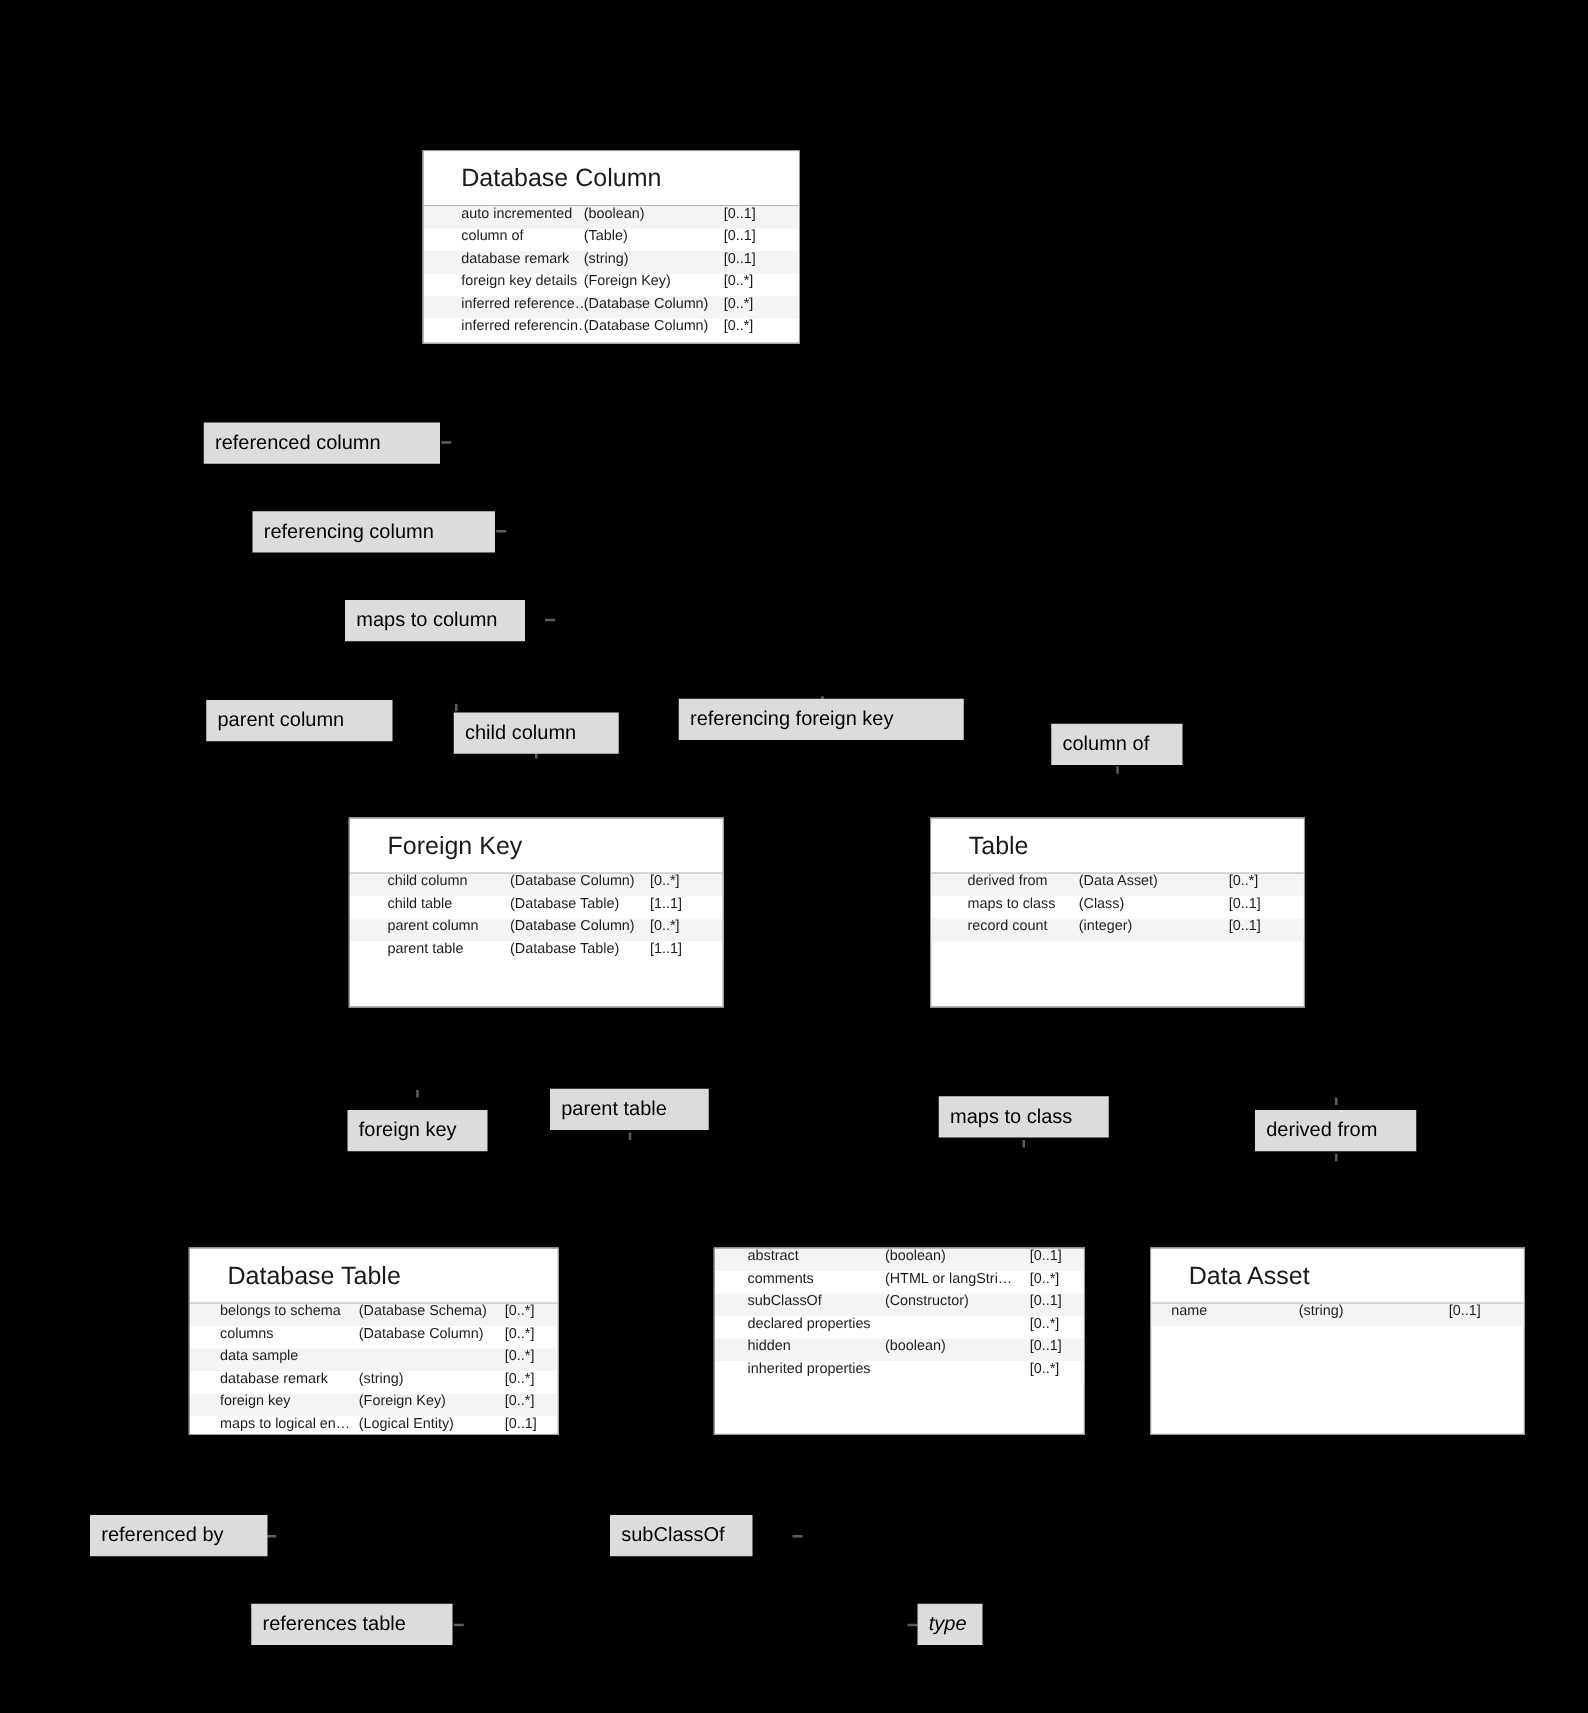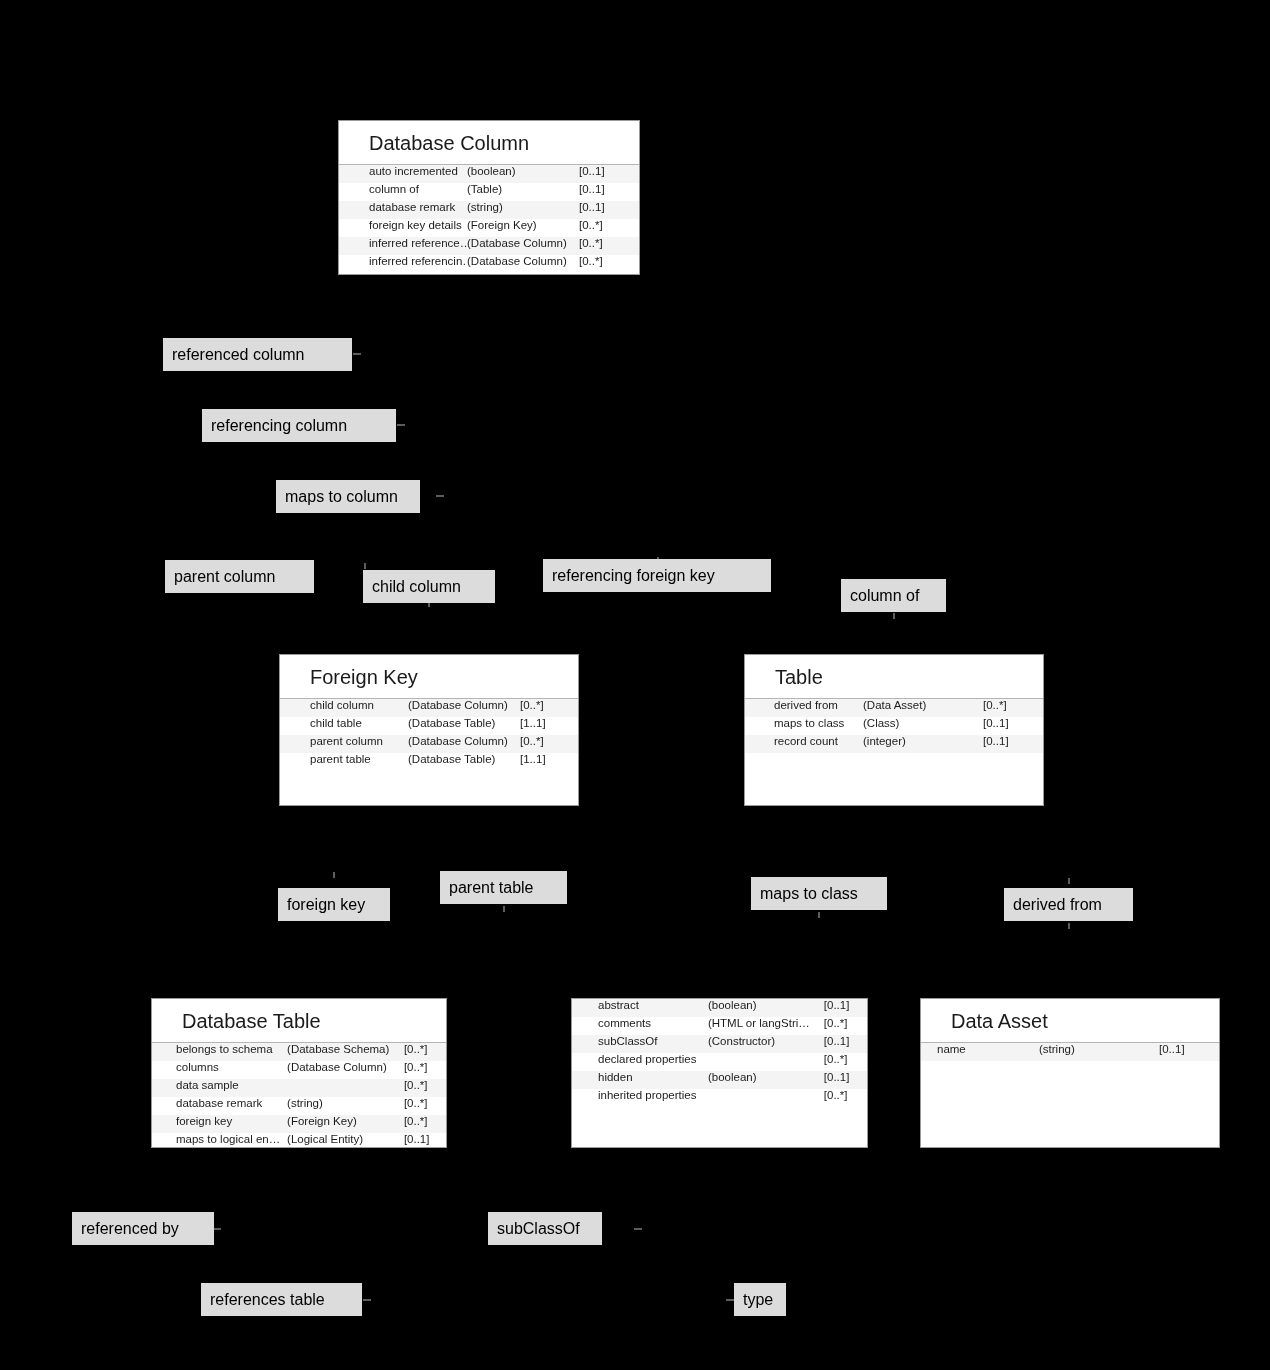--- a/index.html
+++ b/index.html
@@ -309,13 +309,13 @@
 <div class="edge-label" style="left:751px; top:877px; width:136px;">maps to class</div>
 
 <div class="edge-label" style="left:1004px; top:888px; width:129px;">derived from</div>
 
 <div class="edge-label" style="left:72px; top:1212px; width:142px;">referenced by</div>
 
 <div class="edge-label" style="left:488px; top:1212px; width:114px;">subClassOf</div>
 
 <div class="edge-label" style="left:201px; top:1283px; width:161px;">references table</div>
 
-<div class="edge-label" style="left:734px; top:1283px; width:52px;">type</div>
+<div class="edge-label" style="left:734px; top:1283px; width:52px;font-style:italic;">type</div>
 
 </body></html>

